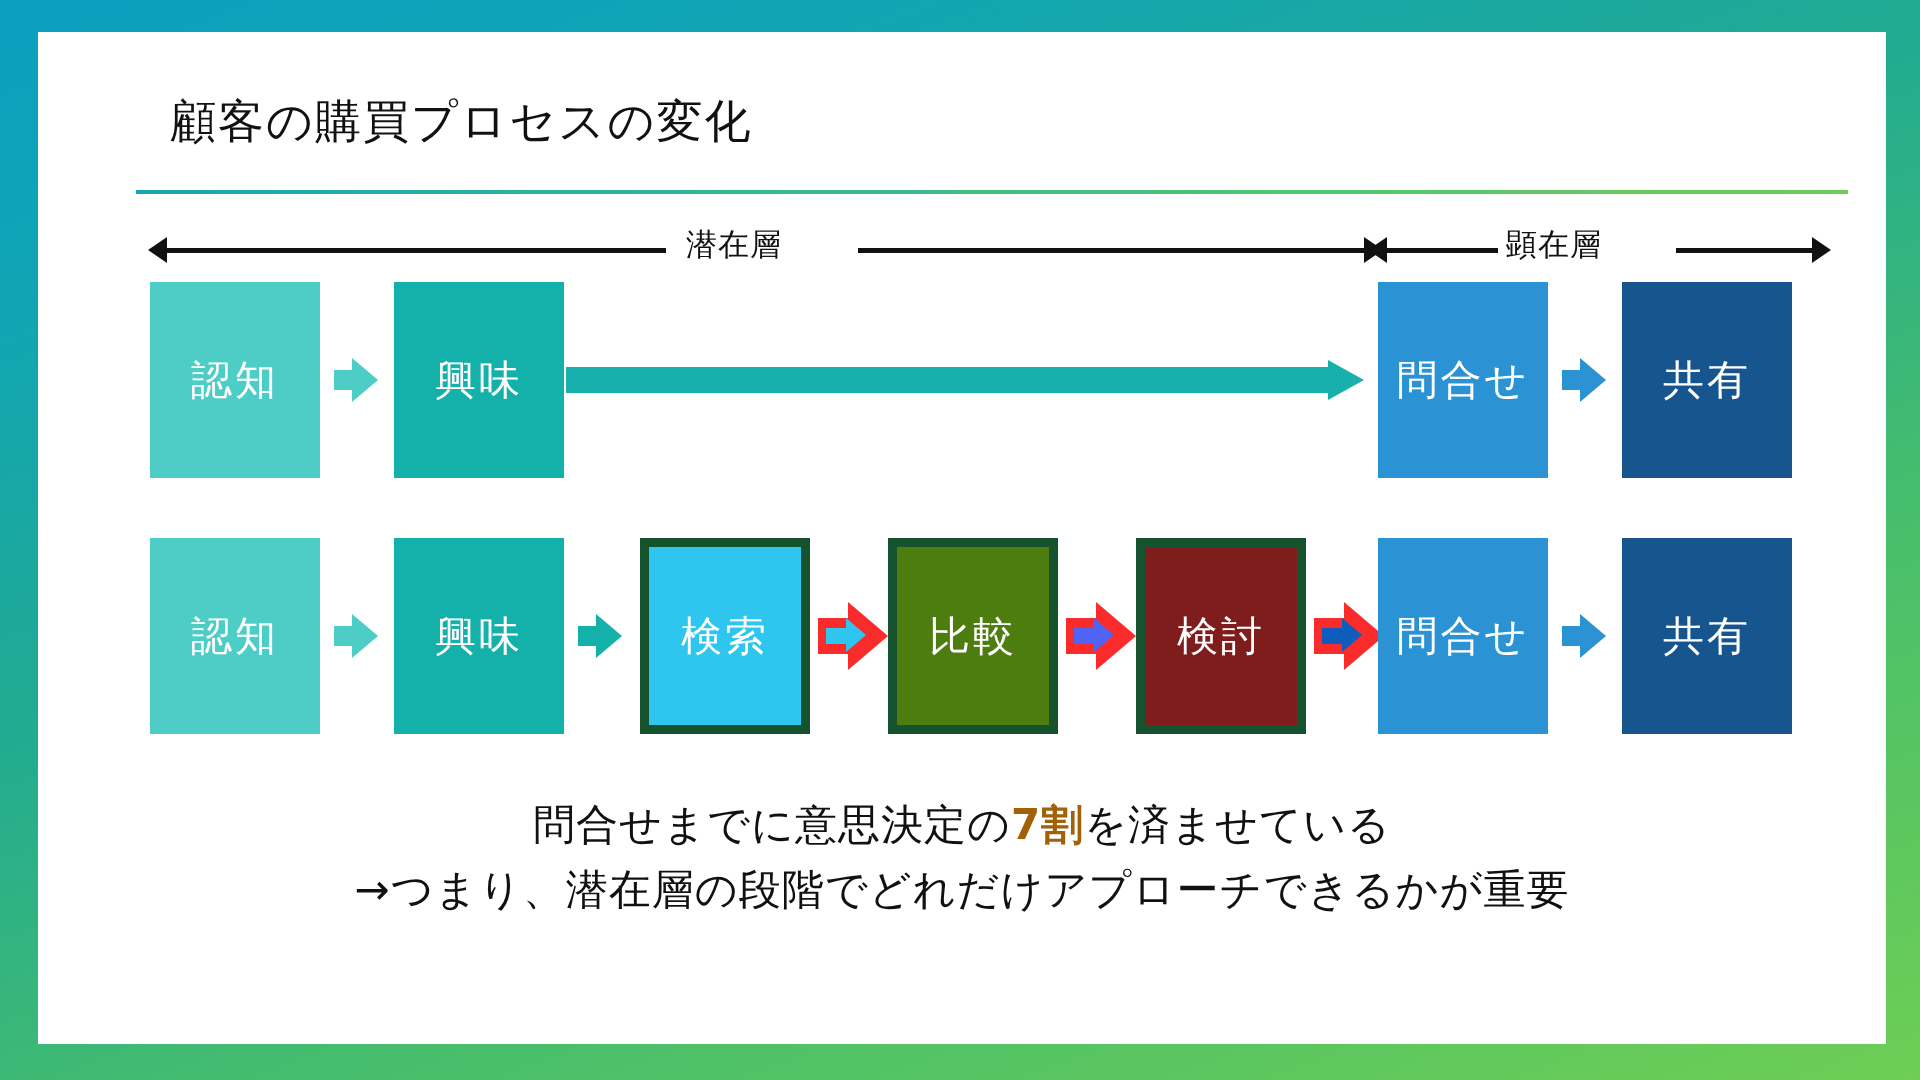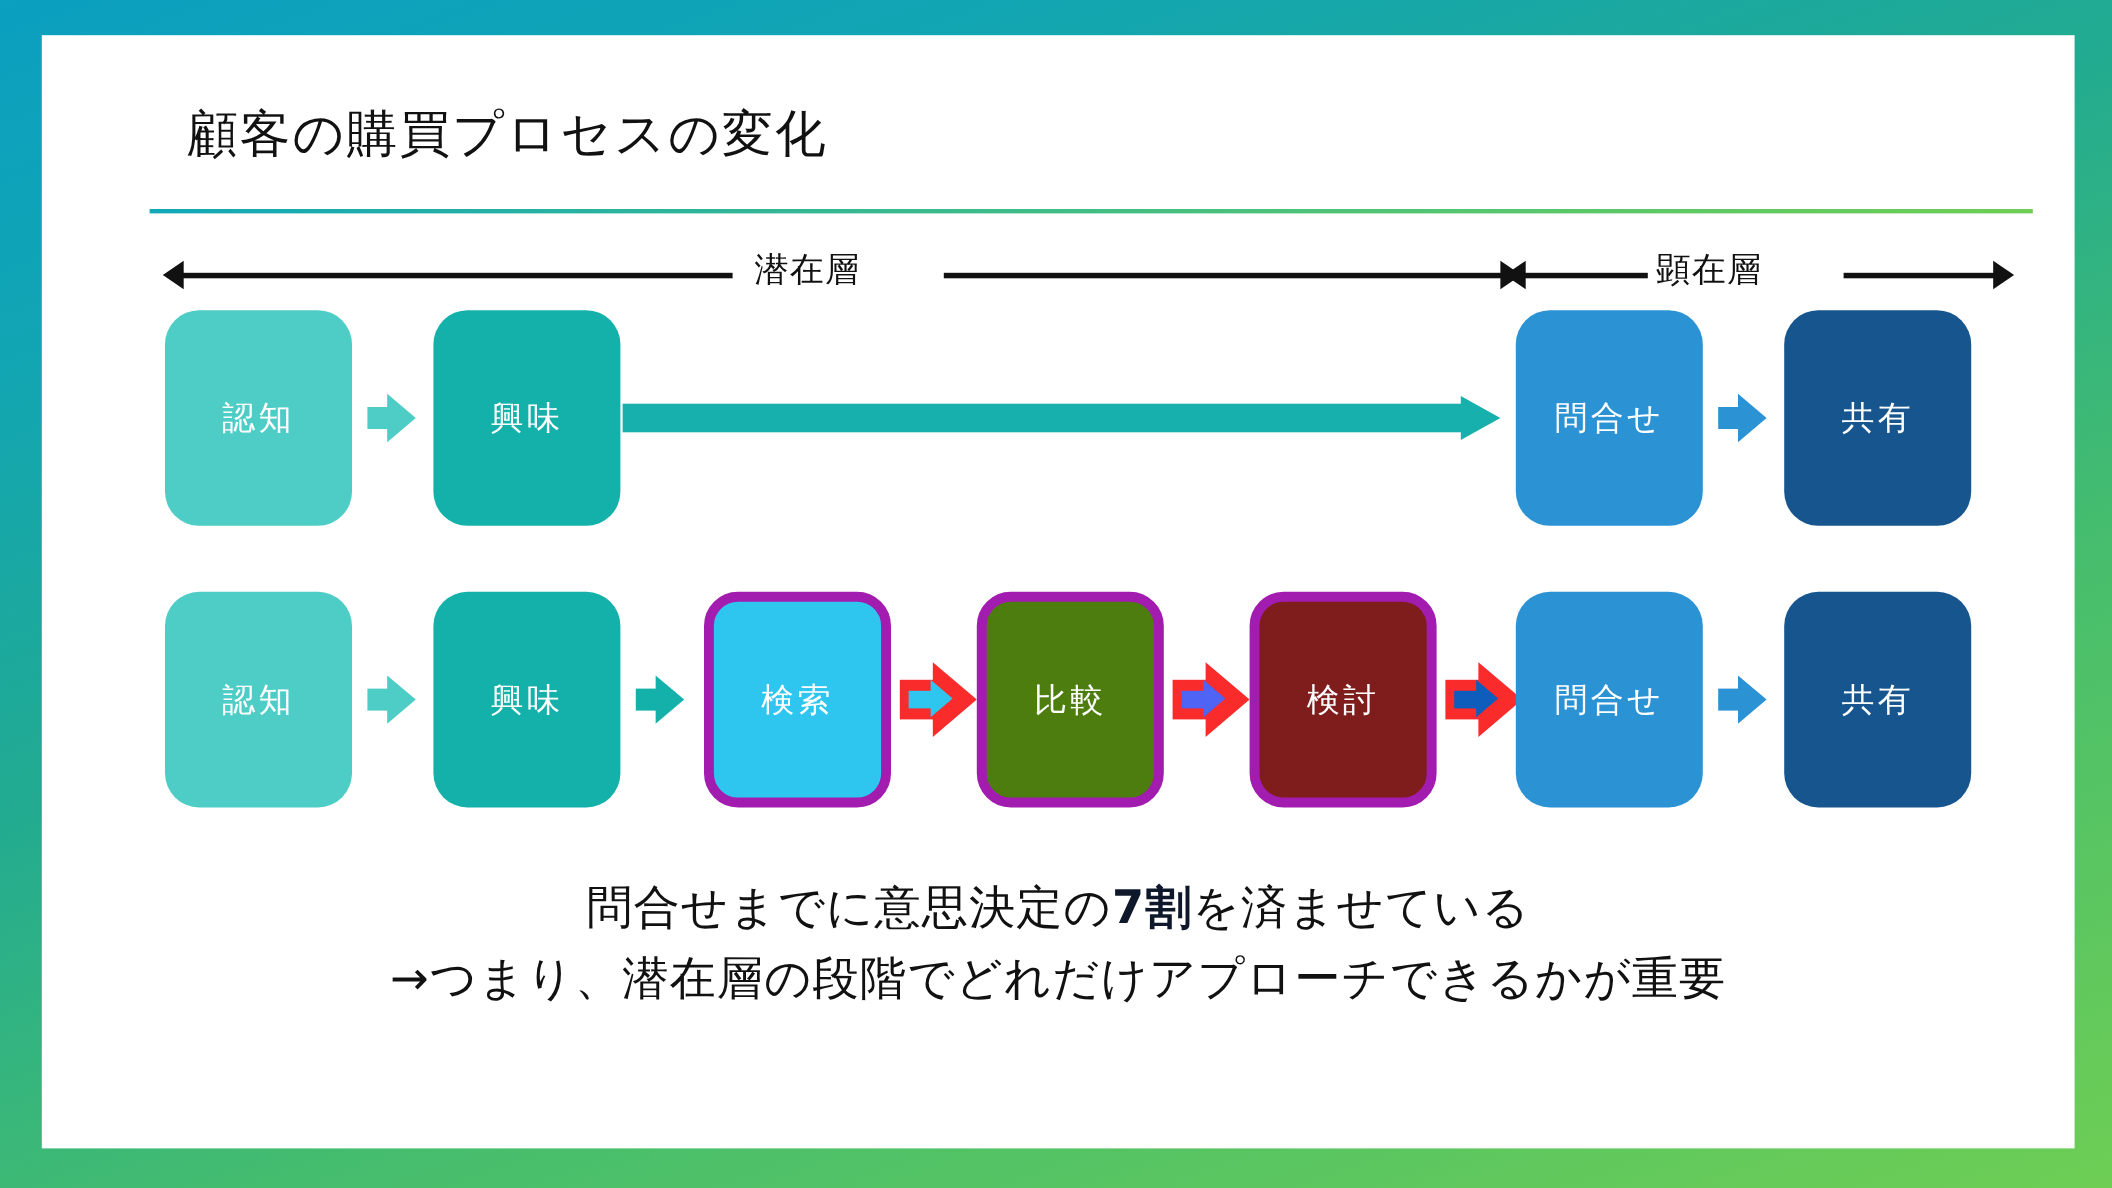--- a/index.html
+++ b/index.html
@@ -99,27 +99,26 @@
   .stage-box {
     position: absolute;
     top: 0;
     width: 170px;
     height: 196px;
     box-sizing: border-box;
     display: flex;
     align-items: center;
     justify-content: center;
     color: #ffffff;
-    font-size: 30px;
+    font-size: 41px;
     letter-spacing: 3px;
     white-space: nowrap;
-    border-radius: 31px;
   }
   .stage-box.highlight {
-    border: 9px solid #a21caf;
+    border: 9px solid #14532d;
   }
 
   
   .chev {
     position: absolute;
     top: 76px;
     width: 44px;
     height: 44px;
   }
   .chev .shaft {
@@ -303,18 +302,18 @@
       <div class="chev" style="left: 1524px; color: rgb(43, 146, 212);">
           <span class="shaft" style="background: rgb(43, 146, 212);"></span>
           <span class="head"></span>
         </div>
       <div class="stage-box" style="left: 1584px; background: rgb(22, 85, 142);">
           <span>共有</span>
         </div>
     </div>
 
     <div id="caption">
-      <div class="line"><span>問合せまでに意思決定の</span><span class="accent" style="color: #0f172a;">7割</span><span>を済ませている</span></div>
+      <div class="line"><span>問合せまでに意思決定の</span><span class="accent" style="color: #a16207;">7割</span><span>を済ませている</span></div>
       <div class="line">→つまり、潜在層の段階でどれだけアプローチできるかが重要</div>
     </div>
 
   </div>
 </div>
 
 </body></html>

